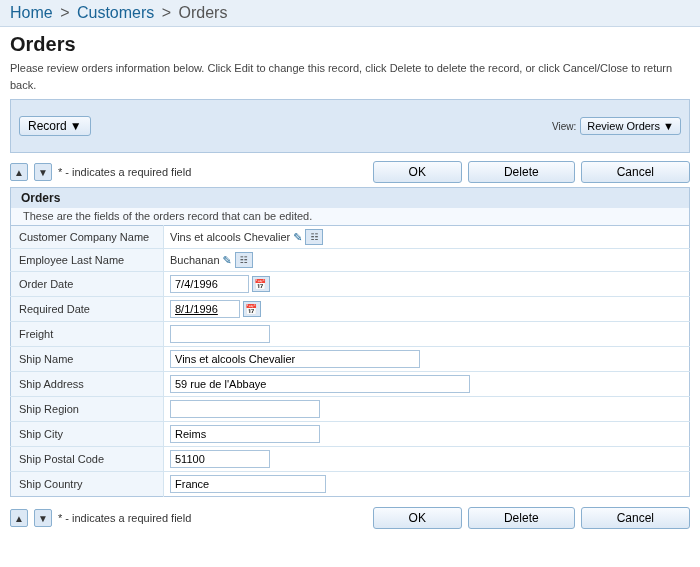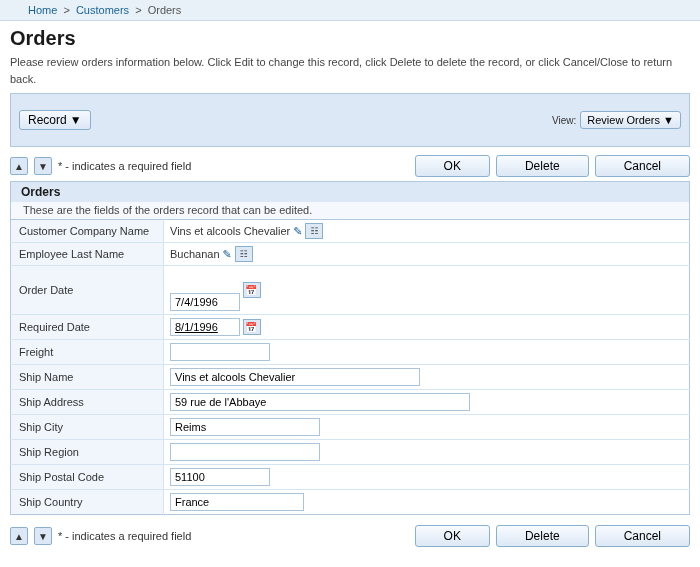--- a/index.html
+++ b/index.html
@@ -9,22 +9,22 @@
       color: #333;
       background: #fff;
       width: 700px;
       height: 567px;
       overflow: hidden;
     }
 
     
     .breadcrumb {
       background: #e8f0f8;
-      padding: 4px 28px;
-      font-size: 11px;
+      padding: 4px 10px;
+      font-size: 16px;
       color: #1a6496;
       border-bottom: 1px solid #c8d8e8;
     }
     .breadcrumb a {
       color: #1a6496;
       text-decoration: none;
     }
     .breadcrumb .sep { color: #555; margin: 0 3px; }
     .breadcrumb .current { color: #555; }
 
@@ -110,21 +110,21 @@
       align-items: center;
       justify-content: center;
       cursor: pointer;
       font-size: 10px;
     }
     .action-btns {
       display: flex;
       gap: 6px;
     }
     .btn-ok, .btn-delete, .btn-cancel {
-      padding: 3px 28px;
+      padding: 3px 35px;
       border-radius: 3px;
       cursor: pointer;
       font-size: 12px;
       border: 1px solid;
     }
     .btn-ok {
       background: linear-gradient(to bottom, #f8fbff, #dce8f5);
       border-color: #8ab0d0;
     }
     .btn-delete {
@@ -356,21 +356,21 @@
         <span class="edit-icon">✎</span>
         <div class="grid-icon">☷</div>
       </div>
     </td>
   </tr>
 
   <tr>
     <td class="label-cell">Order Date</td>
     <td class="value-cell">
       <div class="field-inline">
-        <input class="field-input" type="text" style="width: 70px; margin-top: 24px;" value="7/4/1996">
+        <input class="field-input" type="text" style="width: 79px;" value="7/4/1996">
         <div class="cal-icon">📅</div>
       </div>
     </td>
   </tr>
 
   <tr>
     <td class="label-cell">Required Date</td>
     <td class="value-cell">
       <div class="field-inline">
         <input class="field-input" type="text" style="width: 70px; text-decoration: underline;" value="8/1/1996">
@@ -396,44 +396,44 @@
   </tr>
 
   <tr>
     <td class="label-cell">Ship Address</td>
     <td class="value-cell">
       <input class="field-input" type="text" style="width: 300px;" value="59 rue de l'Abbaye">
     </td>
   </tr>
 
   <tr>
+    <td class="label-cell">Ship Region</td>
+    <td class="value-cell">
+      <input class="field-input" type="text" style="width: 150px;">
+    </td>
+  </tr>
+
+  <tr>
     <td class="label-cell">Ship City</td>
     <td class="value-cell">
       <input class="field-input" type="text" style="width: 150px;" value="Reims">
     </td>
   </tr>
 
   <tr>
-    <td class="label-cell">Ship Region</td>
-    <td class="value-cell">
-      <input class="field-input" type="text" style="width: 150px;">
-    </td>
-  </tr>
-
-  <tr>
     <td class="label-cell">Ship Postal Code</td>
     <td class="value-cell">
       <input class="field-input" type="text" style="width: 100px;" value="51100">
     </td>
   </tr>
 
   <tr>
     <td class="label-cell">Ship Country</td>
     <td class="value-cell">
-      <input class="field-input" type="text" style="width: 134px;" value="France">
+      <input class="field-input" type="text" style="width: 156px;" value="France">
     </td>
   </tr>
 </tbody>
   </table>
 
 <div class="bottom-req-bar">
   <div class="req-info">
     <div class="arrow-btn">▲</div>
     <div class="arrow-btn">▼</div>
     <span>* - indicates a required field</span>

